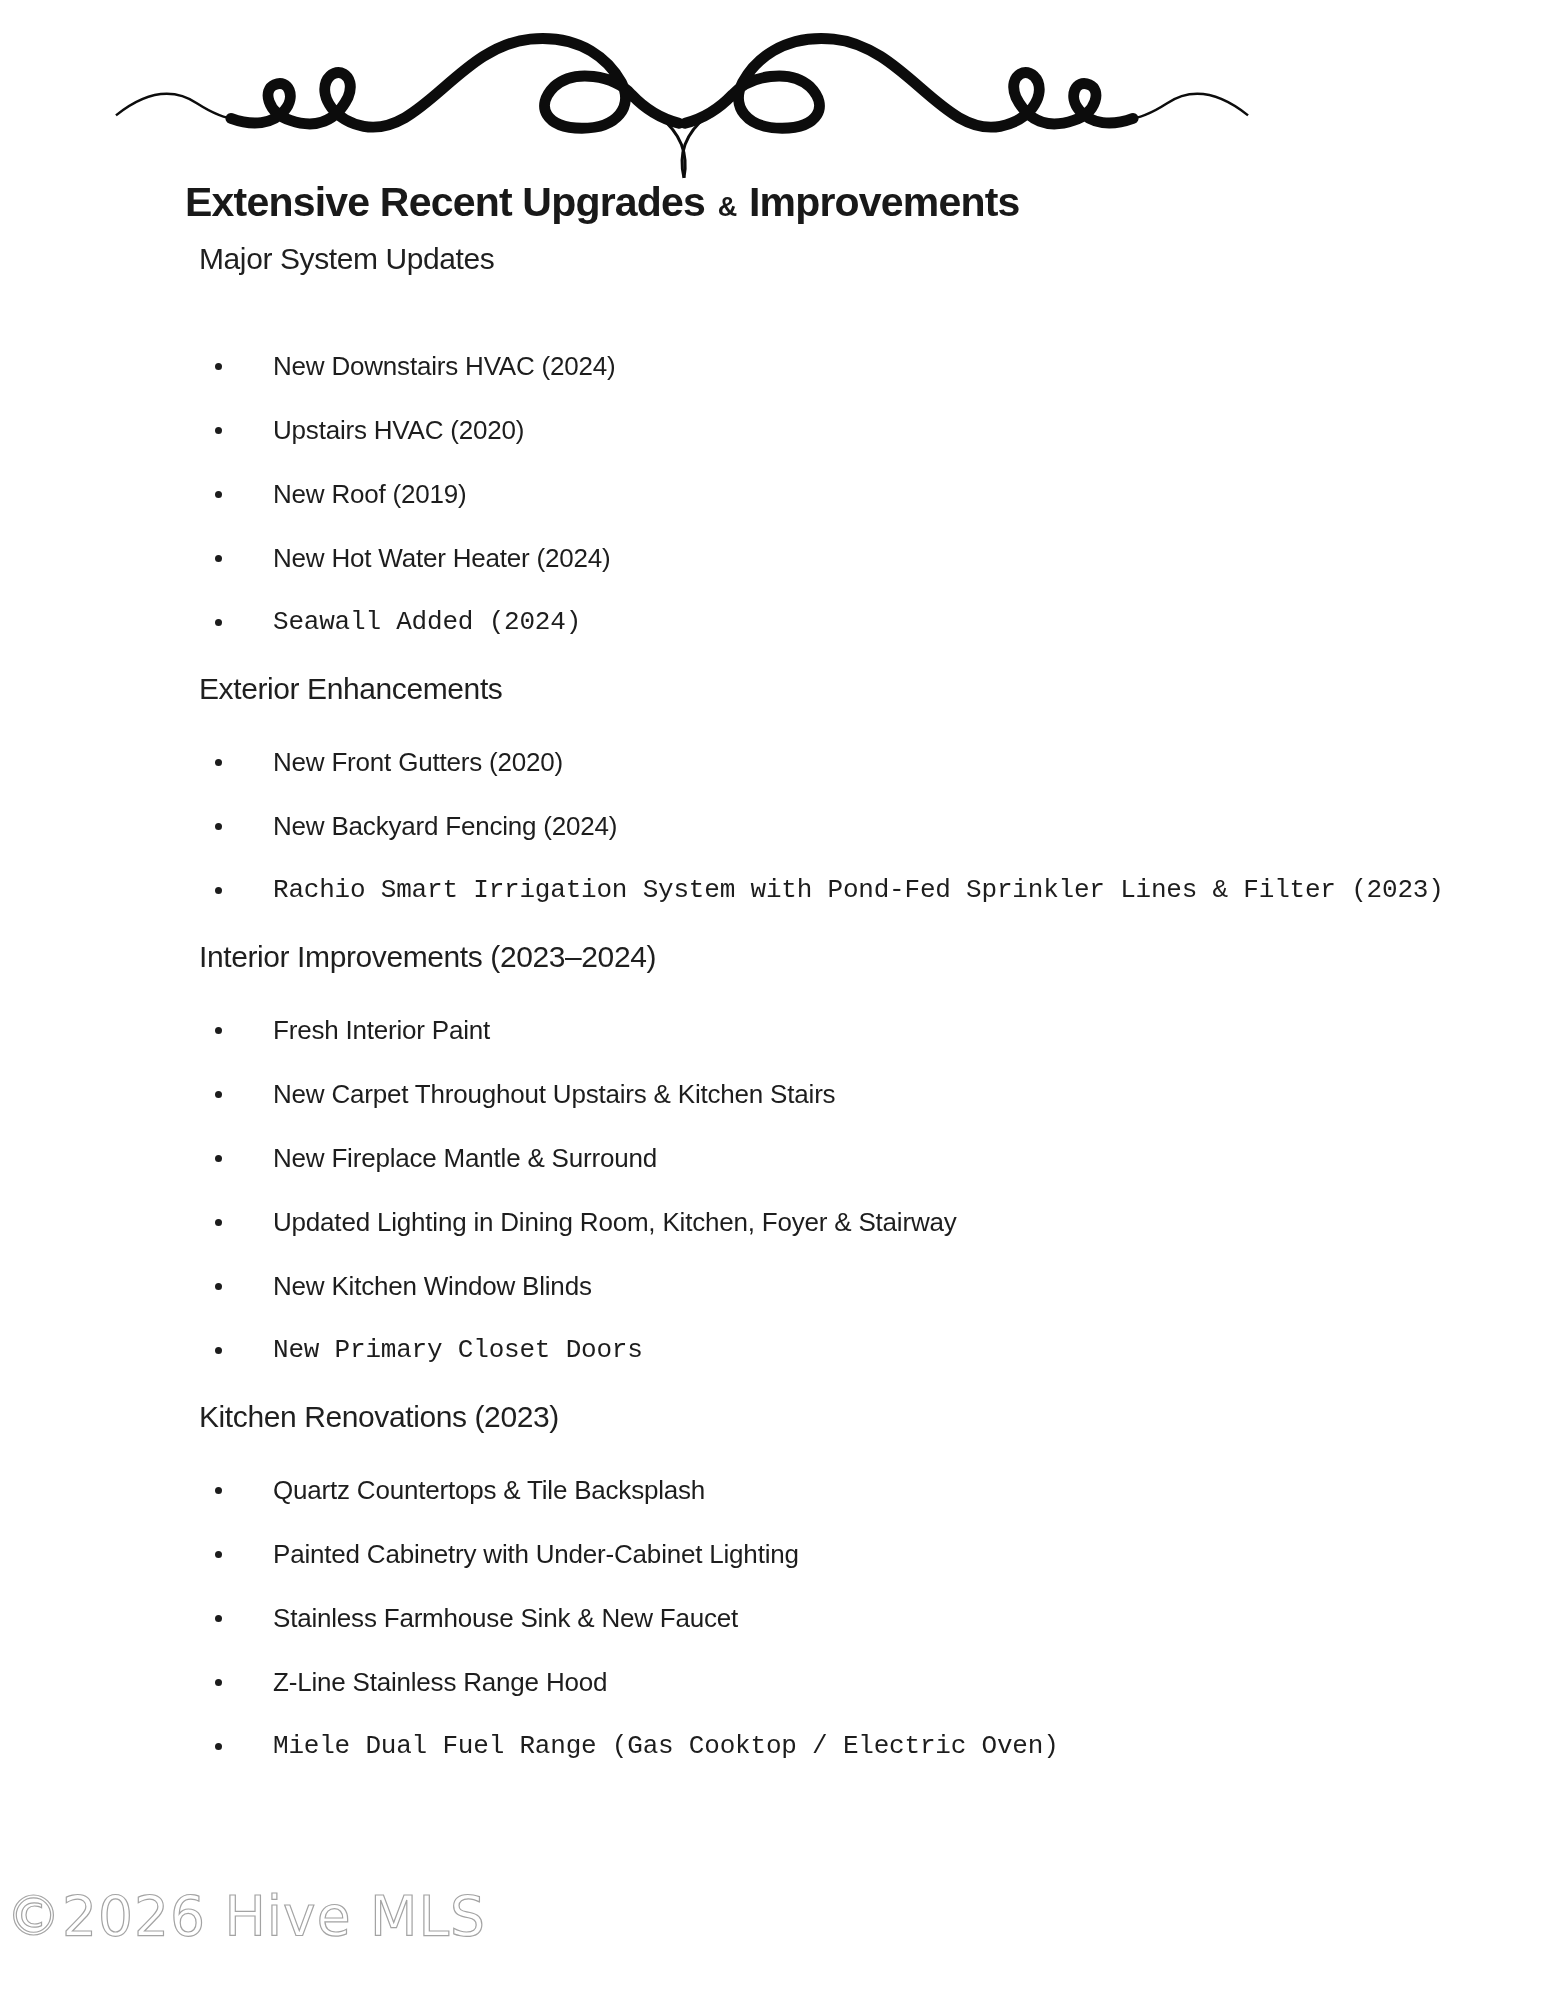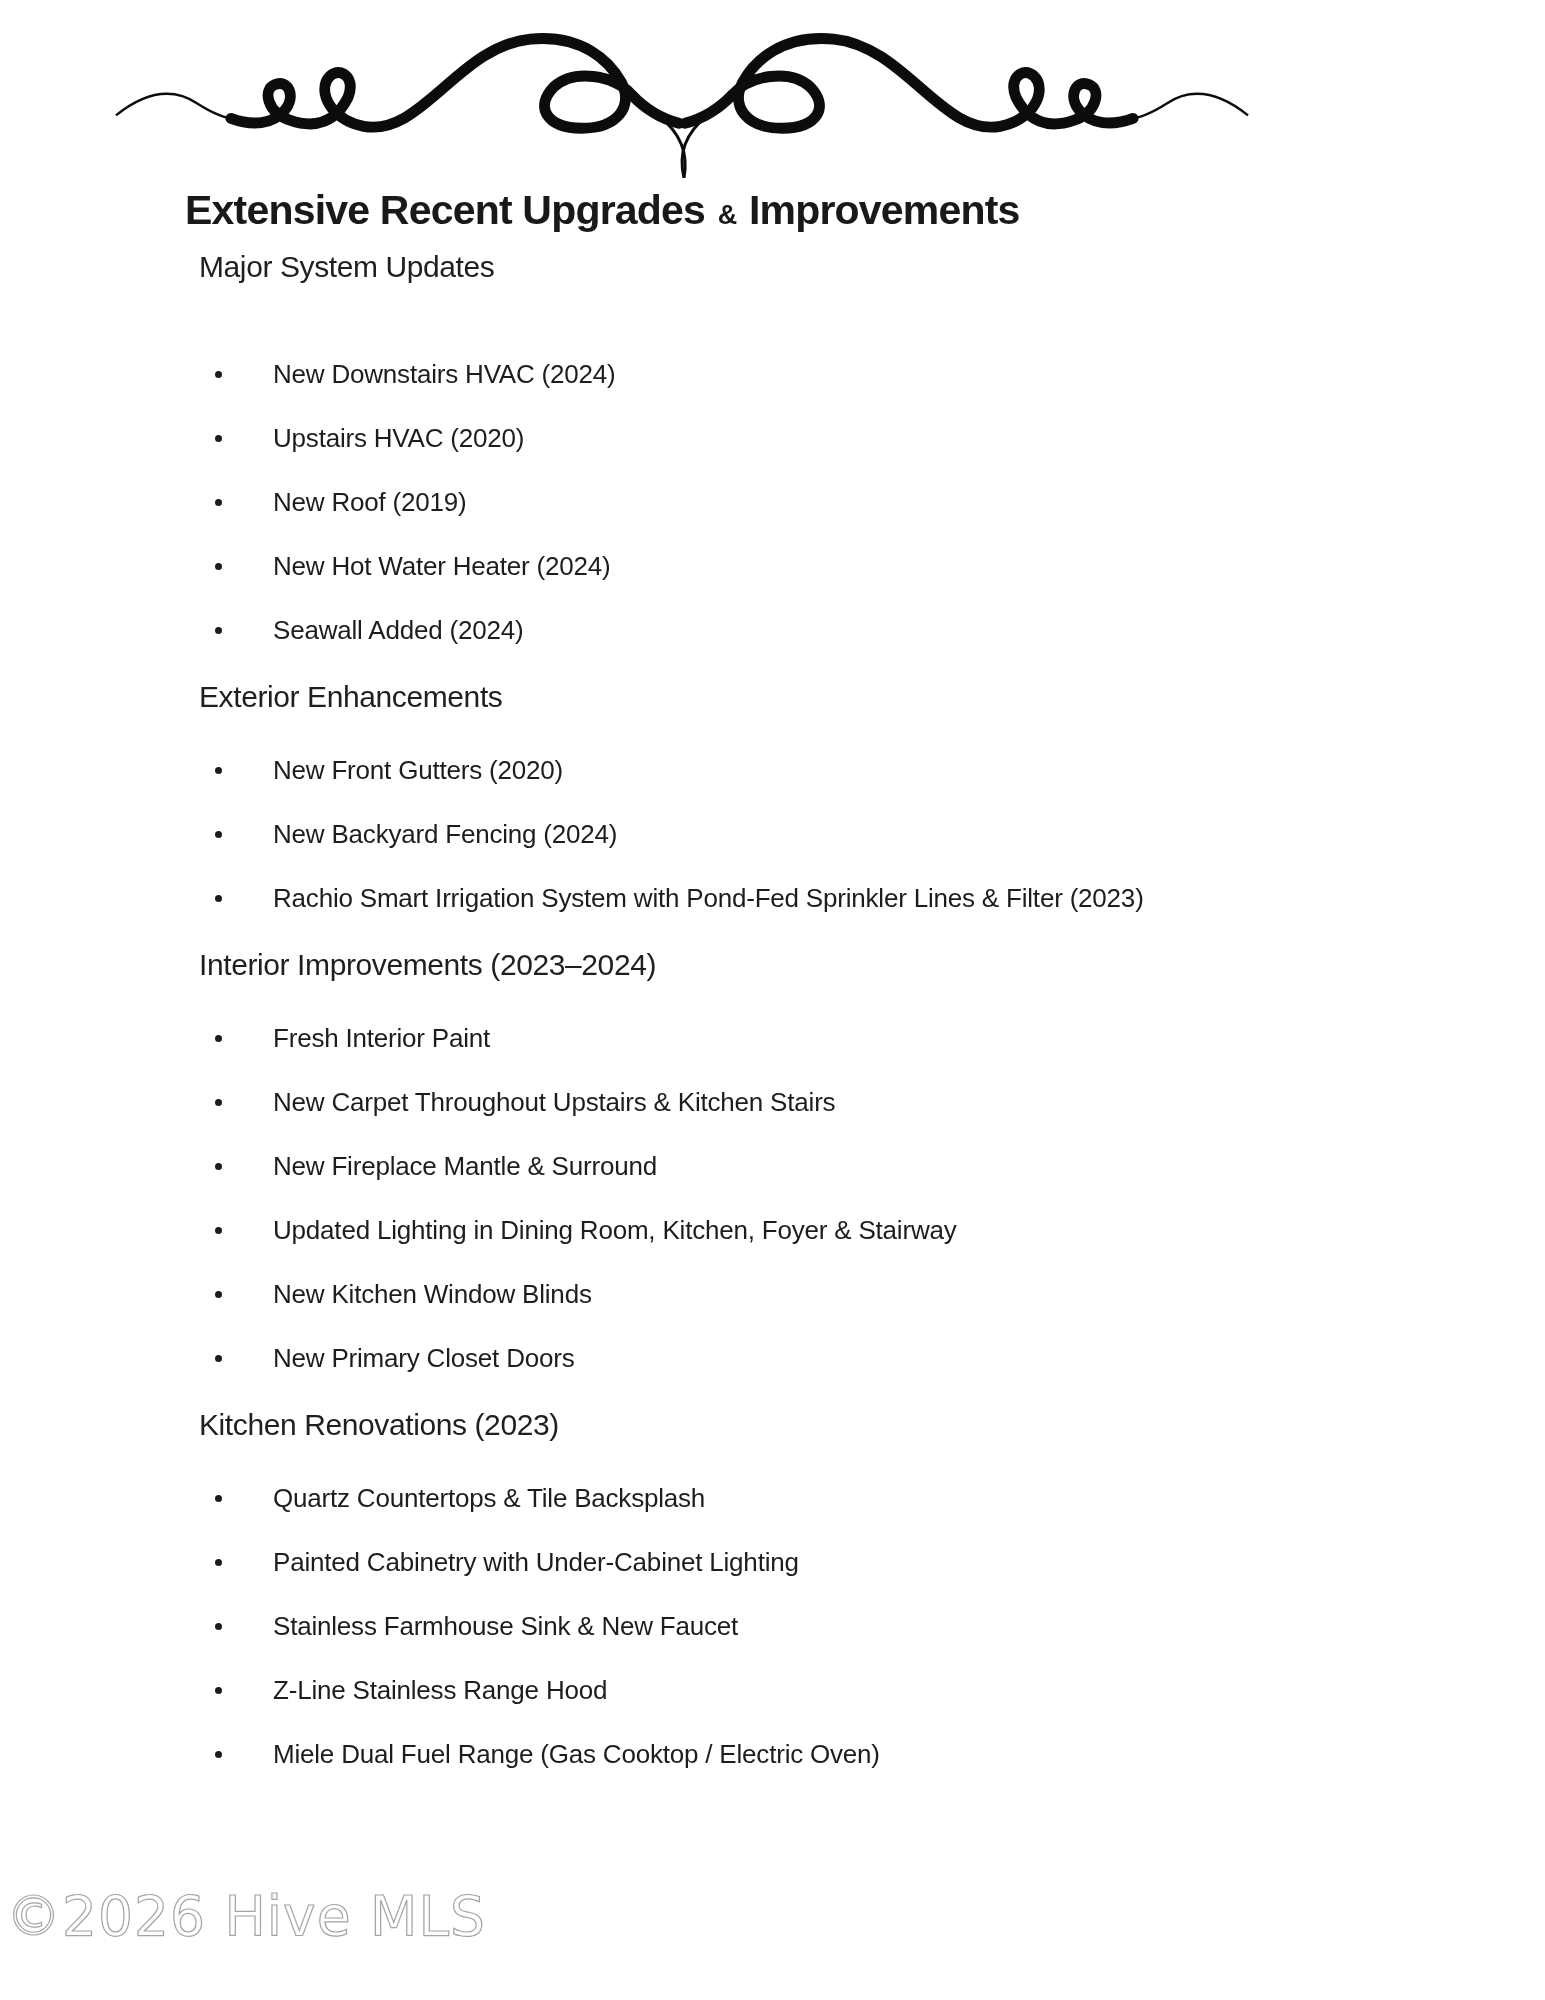--- a/index.html
+++ b/index.html
@@ -18,21 +18,21 @@
     position: absolute;
     left: 112px;
     top: 22px;
     width: 1140px;
     height: 161px;
   }
 
   .content {
     position: absolute;
     left: 185px;
-    top: 186px;
+    top: 178px;
     width: 1180px;
   }
 
   h1.page-title {
     margin: 0;
     font-size: 41px;
     line-height: 48px;
     font-weight: 600;
     letter-spacing: -0.8px;
     color: #191919;
@@ -64,21 +64,21 @@
   ul.upgrade-list li {
     position: relative;
     padding-left: 88px;
     font-size: 26px;
     line-height: 30px;
     letter-spacing: -0.2px;
     margin-bottom: 34px;
     color: #1d1d1d;
     white-space: nowrap;
   }
-  ul.upgrade-list li:last-child { margin-bottom: 34px; }
+  ul.upgrade-list li:last-child { margin-bottom: 34px; font-family: Liberation Mono, monospace; }
 
   ul.upgrade-list .dot {
     position: absolute;
     left: 30px;
     top: 12px;
     width: 7px;
     height: 7px;
     border-radius: 50%;
     background: #1c1c1c;
   }

